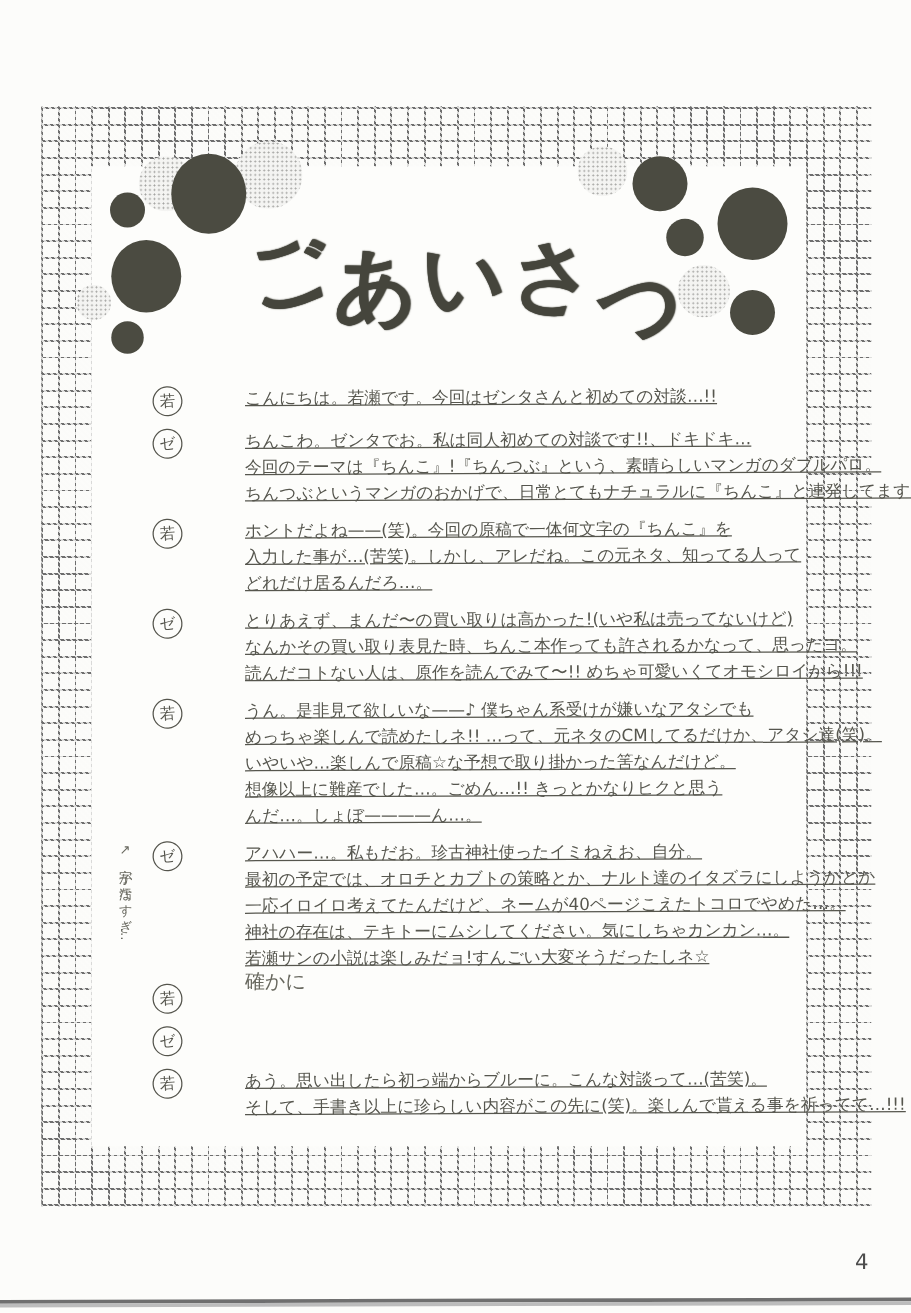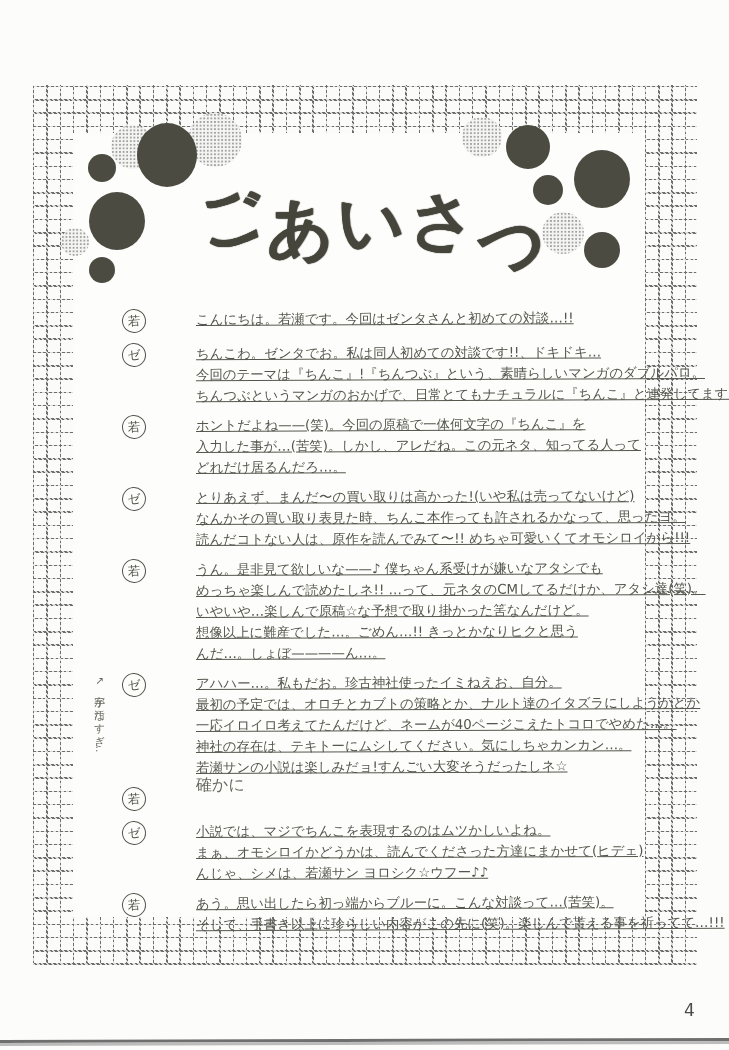--- a/index.html
+++ b/index.html
@@ -151,25 +151,20 @@
       </div>
     </div>
 
     <div class="block">
       <span class="anote">確かに</span>
       <span class="mark">若</span>
     </div>
 
     <div class="block">
       <span class="mark">ゼ</span>
-      <div class="lines">
-        <div class="line">小説では、マジでちんこを表現するのはムツかしいよね。</div>
-        <div class="line">まぁ、オモシロイかどうかは、読んでくださった方達にまかせて(ヒデェ)</div>
-        <div class="line">んじゃ、シメは、若瀬サン ヨロシク☆ウフー♪♪</div>
-      </div>
     </div>
 
     <div class="block">
       <span class="mark">若</span>
       <div class="lines">
         <div class="line">あう。思い出したら初っ端からブルーに。こんな対談って…(苦笑)。</div>
         <div class="line">そして、手書き以上に珍らしい内容がこの先に(笑)。楽しんで貰える事を祈ってて…!!!</div>
       </div>
     </div>
 

